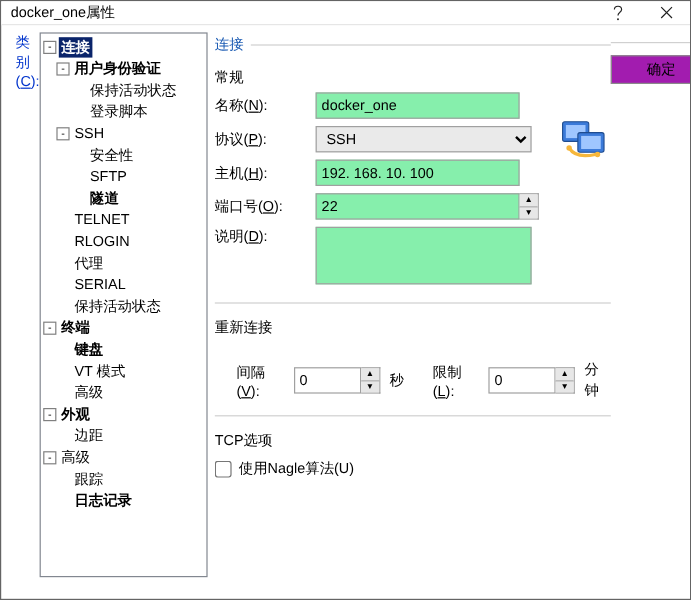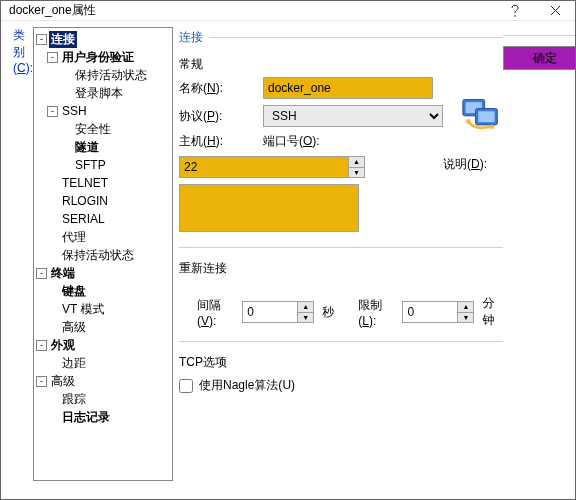--- a/index.html
+++ b/index.html
@@ -20,21 +20,21 @@
 .row .tw::before { content:"-"; }
 .row .lbl { padding:0 2px; }
 .row.sel .lbl { background:#0a246a; color:#fff; }
 .row.bold .lbl { font-weight:700; }
 .panel { flex:1; display:flex; flex-direction:column; gap:8px; }
 .group-title { color:#1b5bb3; padding:2px 0; }
 .group-title.with-line { display:flex; align-items:center; gap:6px; }
 .group-title.with-line::after { content:""; flex:1; height:1px; background:#d0d0d0; }
 .form { display:grid; grid-template-columns:84px 1fr 60px; row-gap:6px; align-items:center; }
 .form label { color:#000; } .form label .u { text-decoration:underline; }
-.form input[type=text], .form select, .form textarea { border:1px solid #a0a0a0; padding:2px 4px; background:#eab308; font-family:inherit; font-size:12px; }
+.form input[type=text], .form select, .form textarea { border:1px solid #a0a0a0; padding:2px 4px; background:#86efac; font-family:inherit; font-size:12px; }
 .form input[type=text] { height:22px; width:170px; }
 .form select { height:22px; width:180px; background:#eaeaea; }
 .spin { display:inline-flex; }
 .spin input { width:56px; height:22px; border:1px solid #a0a0a0; padding:2px 4px; }
 .spin .arrows { width:16px; display:flex; flex-direction:column; border:1px solid #a0a0a0; border-left:none; }
 .spin .arrows div { flex:1; display:flex; align-items:center; justify-content:center; background:#e7e7e7; font-size:7px; line-height:1; cursor:pointer; }
 .spin .arrows div:first-child { border-bottom:1px solid #a0a0a0; }
 .form textarea { height:48px; width:180px; resize:none; }
 .iconcell { grid-row:1 / span 3; grid-column:3; display:flex; align-items:flex-start; justify-content:flex-end; }
 .conn-icon { width:44px; height:40px; }
@@ -104,55 +104,55 @@
                   <span class="lbl">SSH</span>
                 </div>
               <ul>
                 <li>
                     <div class="row">
                       <span class="sp" style="width:37px"></span>
                       <span class="lbl">安全性</span>
                     </div>
                   </li>
                 <li>
+                    <div class="row">
+                      <span class="sp" style="width:37px"></span>
+                      <span class="lbl">SFTP</span>
+                    </div>
+                  </li>
+                <li>
                     <div class="row bold">
                       <span class="sp" style="width:37px"></span>
                       <span class="lbl">隧道</span>
                     </div>
                   </li>
-                <li>
-                    <div class="row">
-                      <span class="sp" style="width:37px"></span>
-                      <span class="lbl">SFTP</span>
-                    </div>
-                  </li>
               </ul>
               </li>
             <li>
                 <div class="row">
                   <span class="sp" style="width:24px"></span>
                   <span class="lbl">TELNET</span>
                 </div>
               </li>
             <li>
                 <div class="row">
                   <span class="sp" style="width:24px"></span>
                   <span class="lbl">RLOGIN</span>
                 </div>
               </li>
             <li>
                 <div class="row">
                   <span class="sp" style="width:24px"></span>
+                  <span class="lbl">代理</span>
+                </div>
+              </li>
+            <li>
+                <div class="row">
+                  <span class="sp" style="width:24px"></span>
                   <span class="lbl">SERIAL</span>
-                </div>
-              </li>
-            <li>
-                <div class="row">
-                  <span class="sp" style="width:24px"></span>
-                  <span class="lbl">代理</span>
                 </div>
               </li>
             <li>
                 <div class="row">
                   <span class="sp" style="width:24px"></span>
                   <span class="lbl">保持活动状态</span>
                 </div>
               </li>
           </ul>
           </li>
@@ -234,20 +234,21 @@
               <rect x="18" y="16" width="24" height="18" rx="2" fill="#3b7ad9" stroke="#1f4c8f"></rect>
               <rect x="21" y="19" width="18" height="12" fill="#9fc6ff"></rect>
               <path d="M10 30 q6 10 24 6" stroke="#f6b73c" stroke-width="3" fill="none"></path>
               <circle cx="10" cy="30" r="2.5" fill="#f6b73c"></circle>
                 <circle cx="36" cy="36" r="2.5" fill="#f6b73c"></circle>
             </svg>
           </div>
           <label>协议(<span class="u">P</span>):</label>
           <div><select><option>SSH</option></select></div>
           <label>主机(<span class="u">H</span>):</label>
+          <div><input type="text" value="192. 168. 10. 100" style=""></div>
           <label>端口号(<span class="u">O</span>):</label>
           <div><span class="spin">
                 <input type="text" value="22" style="">
                 <span class="arrows">
                   <div>▲</div>
                   <div>▼</div>
                 </span>
               </span></div>
           <div></div>
           <label style="align-self:start">说明(<span class="u">D</span>):</label>

